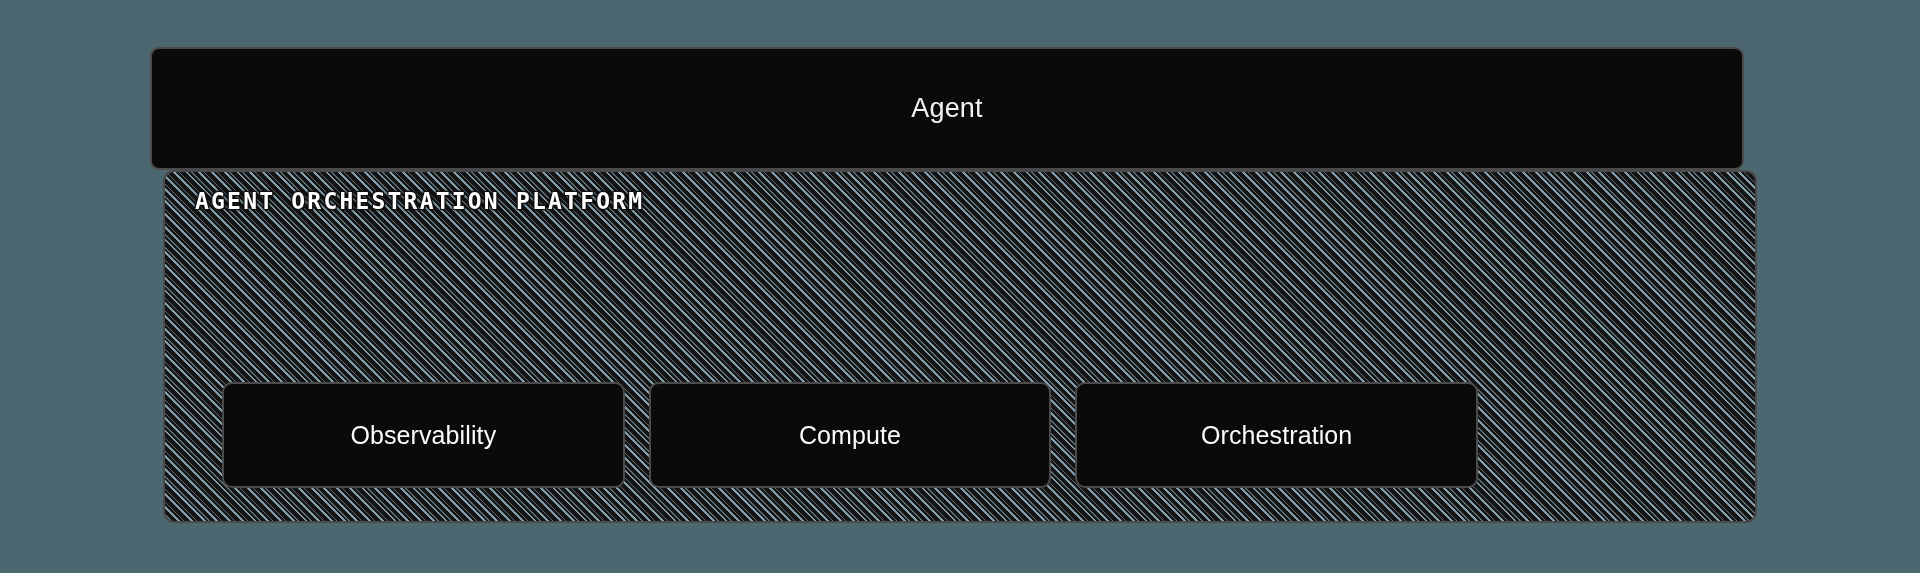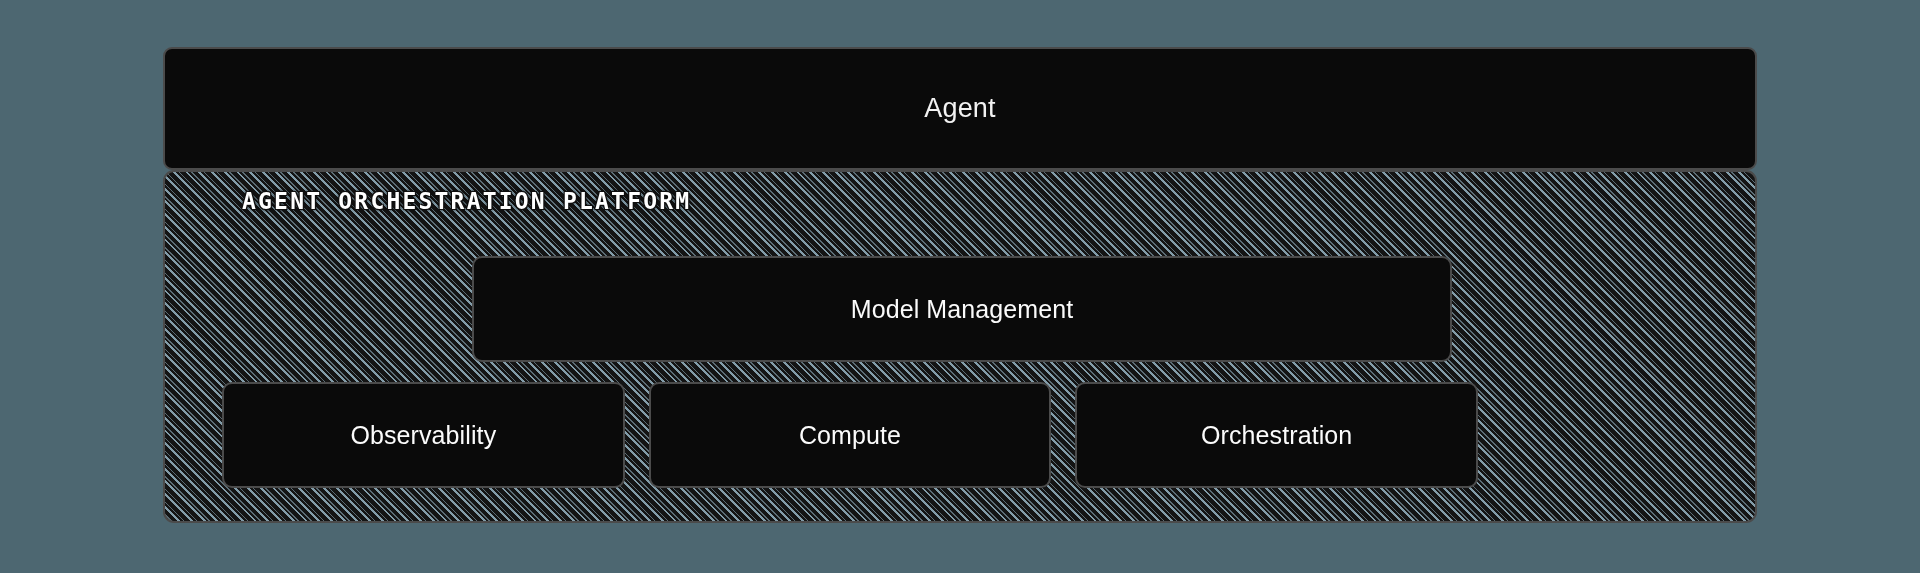--- a/index.html
+++ b/index.html
@@ -18,21 +18,21 @@
   #stage {
     position: relative;
     width: 1920px;
     height: 573px;
     background: #4d6771;
   }
 
   
   .agent-block {
     position: absolute;
-    left: 163px;
+    left: 150px;
     top: 47px;
     width: 1594px;
     height: 123px;
     box-sizing: border-box;
     background: #0a0a0a;
     border: 2px solid #4b4b4b;
     border-radius: 9px;
     display: flex;
     align-items: center;
     justify-content: center;
@@ -83,21 +83,20 @@
     letter-spacing: 2.2px;
     white-space: nowrap;
     text-shadow:
       0 0 3px #101010,
       0 0 3px #101010,
       0 0 5px #101010,
       1px 1px 0 #101010,
       -1px 1px 0 #101010,
       1px -1px 0 #101010,
       -1px -1px 0 #101010;
-    margin-left: 47px;
   }
 
   
   .card-row {
     position: absolute;
     display: flex;
     box-sizing: border-box;
   }
   .card-row-upper {
     left: 307px;
@@ -141,23 +140,20 @@
 
   <div class="agent-block">
     <span class="agent-label">Agent</span>
   </div>
 
   <div class="platform-block">
 
     <div class="platform-title">AGENT ORCHESTRATION PLATFORM</div>
 
     <div class="card-row card-row-upper">
-      <div class="card">
-        <span class="card-label">Model Management</span>
-      </div>
     </div>
 
     <div class="card-row card-row-lower">
       <div class="card">
         <span class="card-label">Observability</span>
       </div>
       <div class="card">
         <span class="card-label">Compute</span>
       </div>
       <div class="card">

